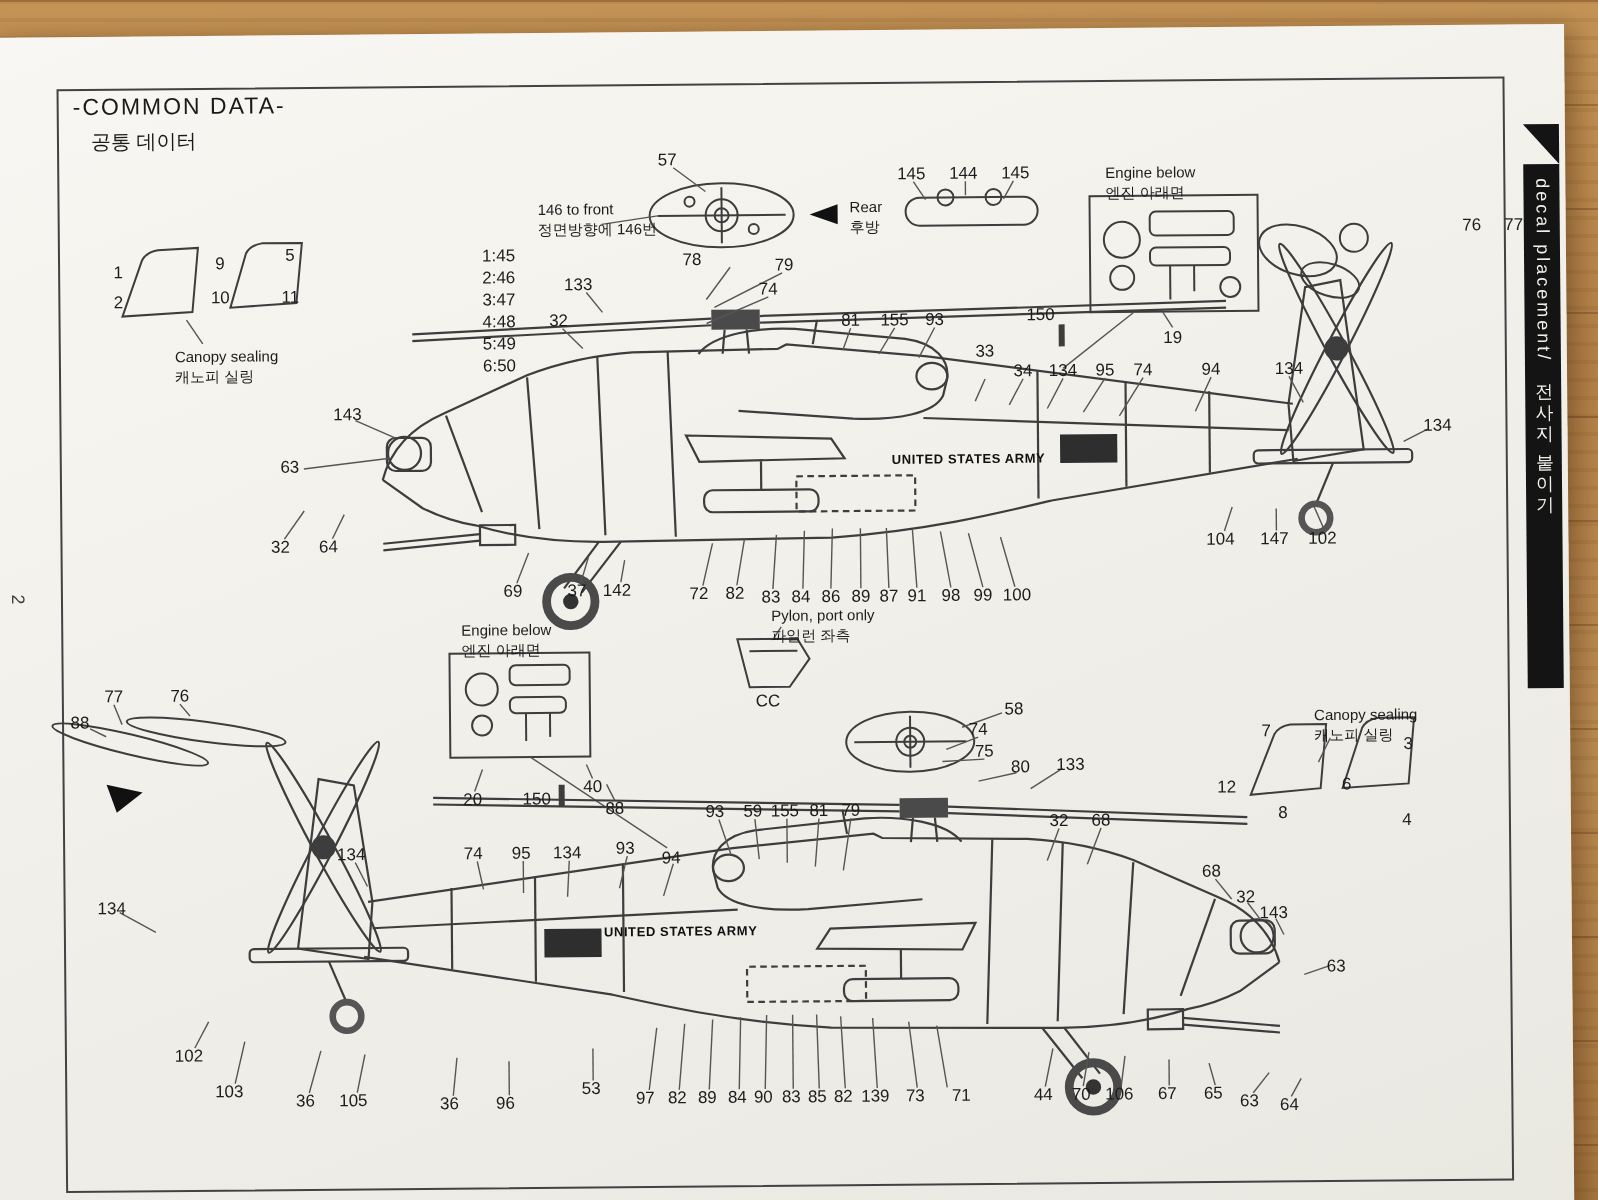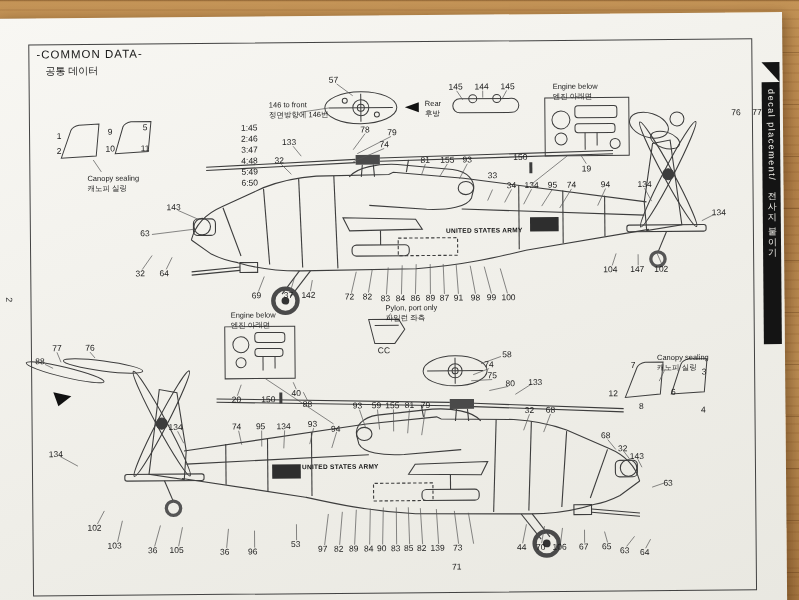--- a/index.html
+++ b/index.html
@@ -312,21 +312,21 @@
         <span class="callout" style="left: 507px; top: 84px;">145</span>
         <span class="callout" style="left: 735px; top: 112px;">76</span>
         <span class="callout" style="left: 756px; top: 112px;">77</span>
         <span class="callout" style="left: 58px; top: 130px;">1</span>
         <span class="callout" style="left: 109px; top: 126px;">9</span>
         <span class="callout" style="left: 144px; top: 122px;">5</span>
         <span class="callout" style="left: 58px; top: 145px;">2</span>
         <span class="callout" style="left: 109px; top: 143px;">10</span>
         <span class="callout" style="left: 144px; top: 143px;">11</span>
         <span class="callout" style="left: 288px; top: 138px;">133</span>
-        <span class="callout" style="left: 364px; top: 126px;">78</span>
+        <span class="callout" style="left: 345px; top: 126px;">78</span>
         <span class="callout" style="left: 391px; top: 129px;">79</span>
         <span class="callout" style="left: 383px; top: 141px;">74</span>
         <span class="callout" style="left: 278px; top: 156px;">32</span>
         <span class="callout" style="left: 424px; top: 157px;">81</span>
         <span class="callout" style="left: 446px; top: 157px;">155</span>
         <span class="callout" style="left: 466px; top: 157px;">93</span>
         <span class="callout" style="left: 519px; top: 155px;">150</span>
         <span class="callout" style="left: 585px; top: 167px;">19</span>
         <span class="callout" style="left: 491px; top: 173px;">33</span>
         <span class="callout" style="left: 510px; top: 183px;">34</span>
@@ -404,21 +404,21 @@
         <span class="callout" style="left: 318px; top: 545px;">97</span>
         <span class="callout" style="left: 334px; top: 545px;">82</span>
         <span class="callout" style="left: 349px; top: 545px;">89</span>
         <span class="callout" style="left: 364px; top: 545px;">84</span>
         <span class="callout" style="left: 377px; top: 545px;">90</span>
         <span class="callout" style="left: 391px; top: 545px;">83</span>
         <span class="callout" style="left: 404px; top: 545px;">85</span>
         <span class="callout" style="left: 417px; top: 545px;">82</span>
         <span class="callout" style="left: 433px; top: 545px;">139</span>
         <span class="callout" style="left: 453px; top: 545px;">73</span>
-        <span class="callout" style="left: 452px; top: 545px; margin-top: 19px;">71</span>
+        <span class="callout" style="left: 476px; top: 545px;">71</span>
         <span class="callout" style="left: 517px; top: 545px;">44</span>
         <span class="callout" style="left: 536px; top: 545px;">70</span>
         <span class="callout" style="left: 555px; top: 545px;">106</span>
         <span class="callout" style="left: 579px; top: 545px;">67</span>
         <span class="callout" style="left: 602px; top: 545px;">65</span>
         <span class="callout" style="left: 620px; top: 549px;">63</span>
         <span class="callout" style="left: 640px; top: 551px;">64</span>
         <div class="note" style="left: 268px; top: 96px;">
           <div>146 to front</div>
           <div>정면방향에 146번</div>

